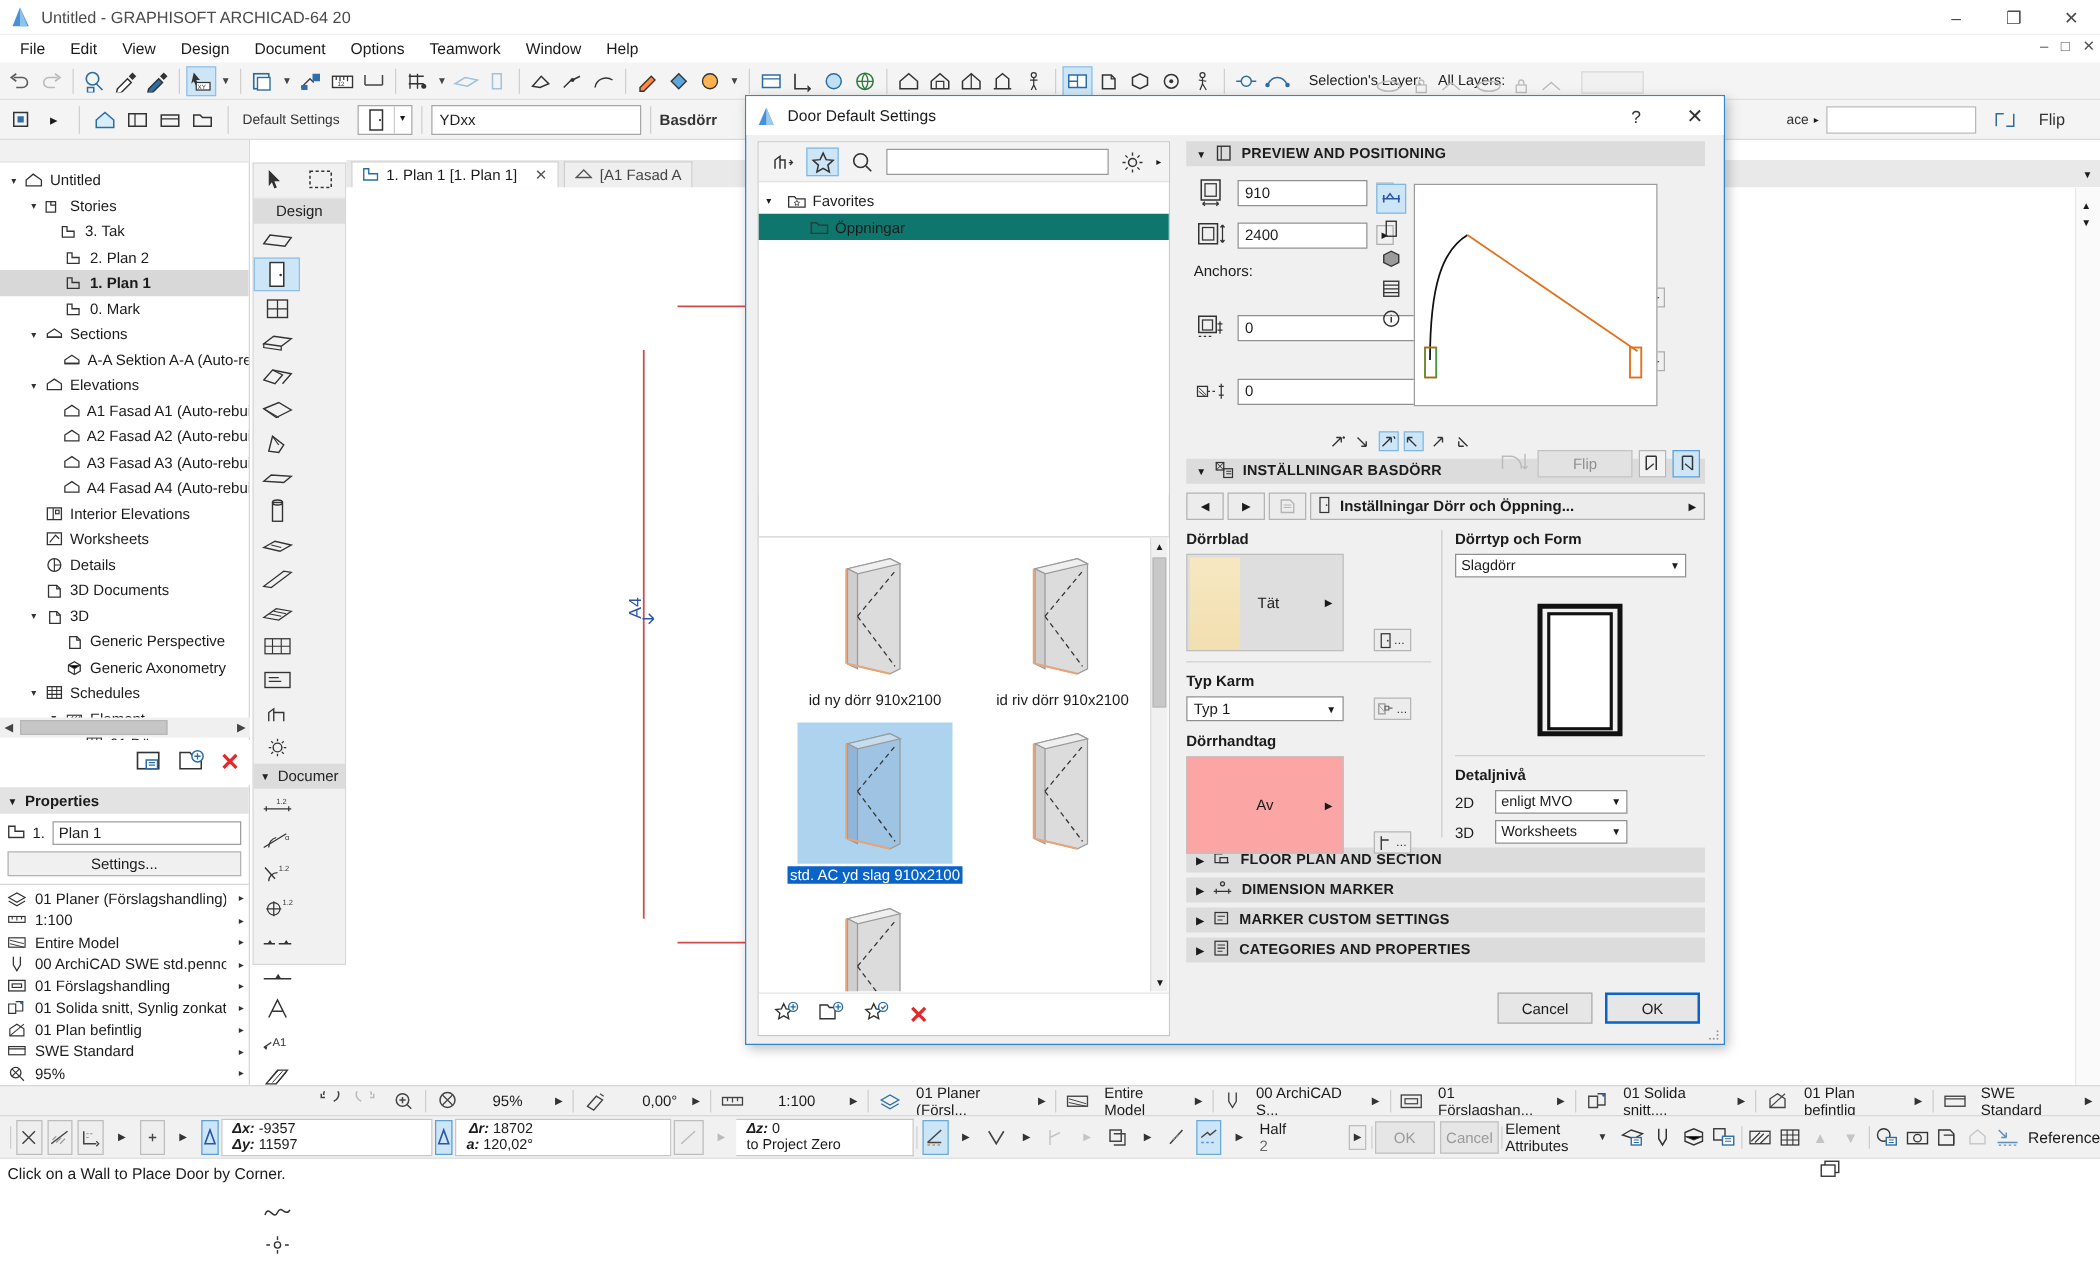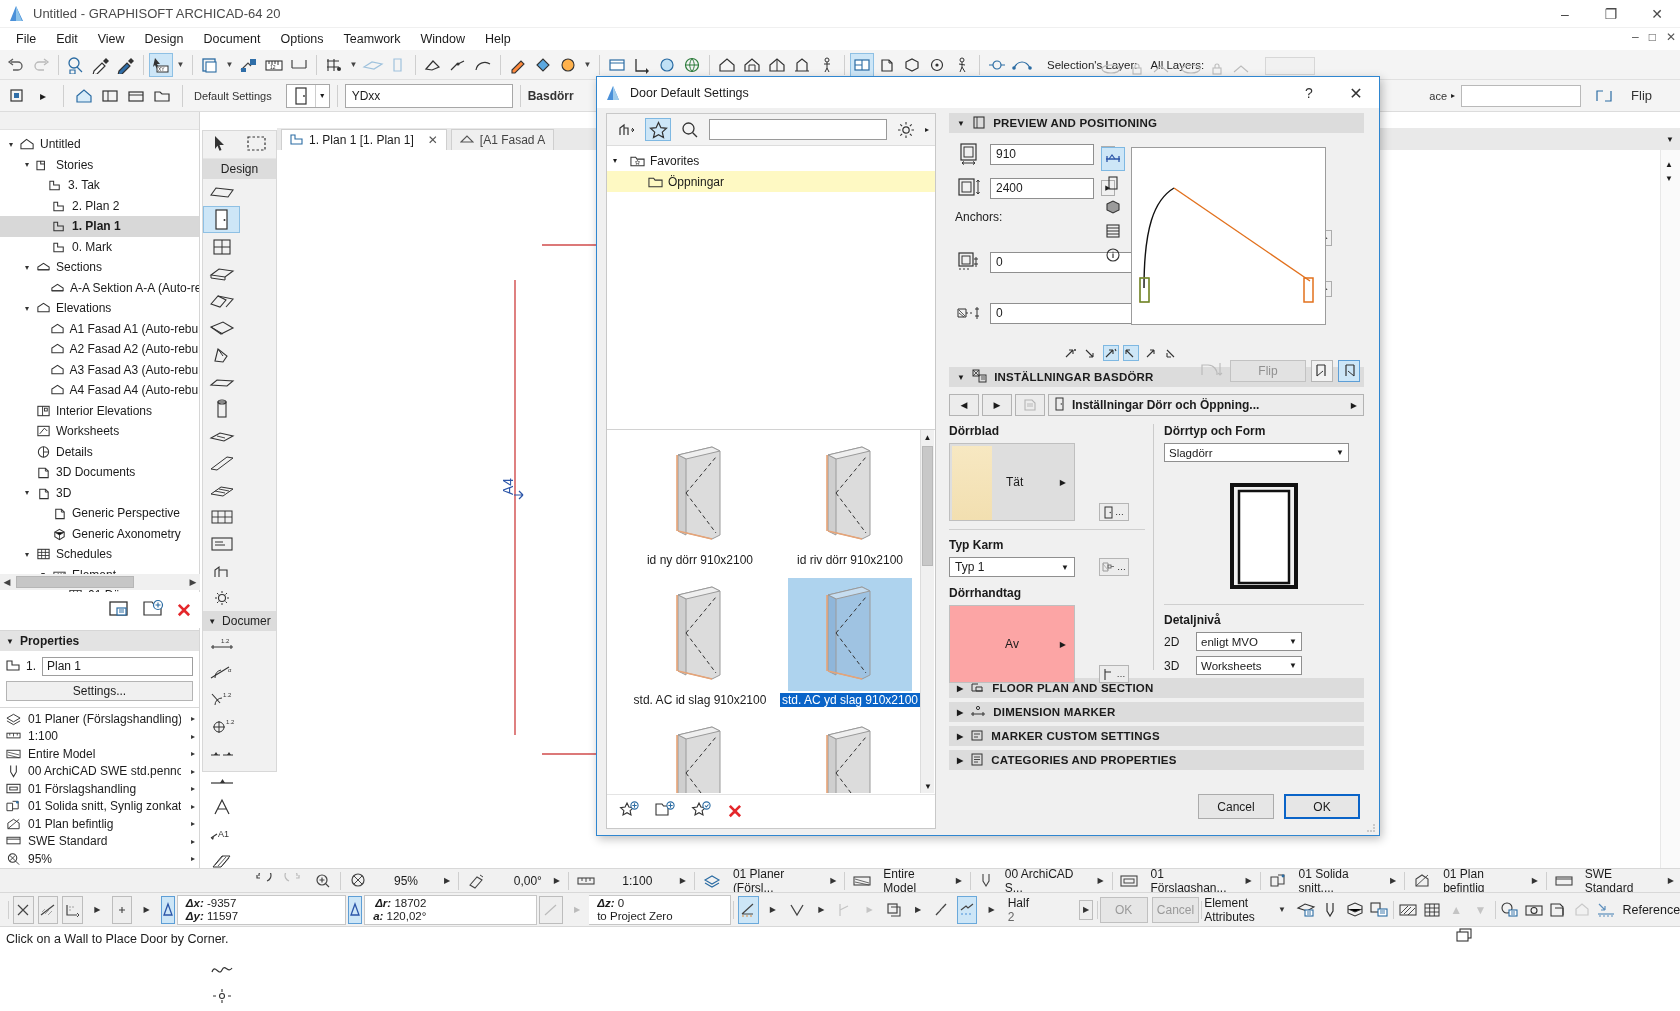--- a/index.html
+++ b/index.html
@@ -184,21 +184,21 @@
   
   .fav-col { position:absolute; left:9px; top:36px; width:330px; height:716px;
      background:#fff; border:1px solid #c8c8c8; }
   .fav-toolbar { height:32px; background:#f3f3f3; display:flex; align-items:center;
      padding:0 6px; gap:6px; border-bottom:1px solid #ddd; }
   .fav-ic { width:26px; height:23px; display:flex; align-items:center; justify-content:center; }
   .fav-ic.act { background:#cde6f7; border:1px solid #7eb8e2; }
   .fav-search { flex:1; height:21px; border:1px solid #9a9a9a; background:#fff; }
   .fav-tree { height:250px; background:#fff; font-size:12px; padding-top:4px; }
   .fav-trow { display:flex; align-items:center; height:21px; padding-left:6px; gap:5px; }
-  .fav-trow.sel { background:#fef9c3; }
+  .fav-trow.sel { background:#0f766e; }
   .fav-thumbs { position:absolute; left:0; top:315px; right:0; height:364px; background:#fff;
      border-top:1px solid #d2d2d2; overflow:hidden; }
   .thumb-grid { display:flex; flex-wrap:wrap; padding:8px 10px 0 18px; }
   .thumb { width:150px; height:140px; display:flex; flex-direction:column; align-items:center; }
   .thumb .cap { font-size:12px; margin-top:2px; white-space:nowrap; }
   .thumb.sel .art { background:#aed3ee; }
   .thumb.sel .cap { background:#0a64c8; color:#fff; padding:0 2px; }
   .thumb .art { width:124px; height:113px; display:flex; align-items:center; justify-content:center; }
   .thumb-sb { position:absolute; right:1px; top:0; width:14px; height:364px; background:#f0f0f0;
      border-left:1px solid #dcdcdc; }
@@ -1306,34 +1306,20 @@
                   <path d="M10 12 L44 4 L52 8 L52 92 L44 96 L10 88 Z" fill="#dcdcdc" stroke="#9a9a9a" stroke-width="1"></path>
                   <path d="M10 12 L44 4 L52 8 L18 16 Z" fill="#efefef" stroke="#9a9a9a" stroke-width="1"></path>
                   <path d="M10 12 L18 16 L18 92 L10 88 Z" fill="#cfcfcf" stroke="#9a9a9a" stroke-width="1"></path>
                   <path d="M9 12 L9 88" stroke="#e8a477" stroke-width="1.6"></path>
                   <path d="M10 88 L44 96" stroke="#e8a477" stroke-width="1.6"></path>
                   <path d="M18 50 L48 14" stroke="#333" stroke-width="1" stroke-dasharray="4 3" fill="none"></path>
                   <path d="M18 50 L48 90" stroke="#333" stroke-width="1" stroke-dasharray="4 3" fill="none"></path>
                 </svg>
               </div>
               <div class="cap">id riv dörr 910x2100</div>
-            </div>
-            <div class="thumb">
-              <div class="art">
-                <svg width="64" height="104" viewBox="0 0 64 104">
-                  <path d="M10 12 L44 4 L52 8 L52 92 L44 96 L10 88 Z" fill="#dcdcdc" stroke="#9a9a9a" stroke-width="1"></path>
-                  <path d="M10 12 L44 4 L52 8 L18 16 Z" fill="#efefef" stroke="#9a9a9a" stroke-width="1"></path>
-                  <path d="M10 12 L18 16 L18 92 L10 88 Z" fill="#cfcfcf" stroke="#9a9a9a" stroke-width="1"></path>
-                  <path d="M9 12 L9 88" stroke="#e8a477" stroke-width="1.6"></path>
-                  <path d="M10 88 L44 96" stroke="#e8a477" stroke-width="1.6"></path>
-                  <path d="M18 50 L48 14" stroke="#333" stroke-width="1" stroke-dasharray="4 3" fill="none"></path>
-                  <path d="M18 50 L48 90" stroke="#333" stroke-width="1" stroke-dasharray="4 3" fill="none"></path>
-                </svg>
-              </div>
-              <div class="cap">std. AC id slag 910x2100</div>
             </div>
             <div class="thumb sel">
               <div class="art">
                 <svg width="64" height="104" viewBox="0 0 64 104">
                   <path d="M10 12 L44 4 L52 8 L52 92 L44 96 L10 88 Z" fill="#9fc3e2" stroke="#9a9a9a" stroke-width="1"></path>
                   <path d="M10 12 L44 4 L52 8 L18 16 Z" fill="#c6ddf0" stroke="#9a9a9a" stroke-width="1"></path>
                   <path d="M10 12 L18 16 L18 92 L10 88 Z" fill="#8fb6da" stroke="#9a9a9a" stroke-width="1"></path>
                   <path d="M9 12 L9 88" stroke="#e8a477" stroke-width="1.6"></path>
                   <path d="M10 88 L44 96" stroke="#e8a477" stroke-width="1.6"></path>
                   <path d="M18 50 L48 14" stroke="#333" stroke-width="1" stroke-dasharray="4 3" fill="none"></path>

